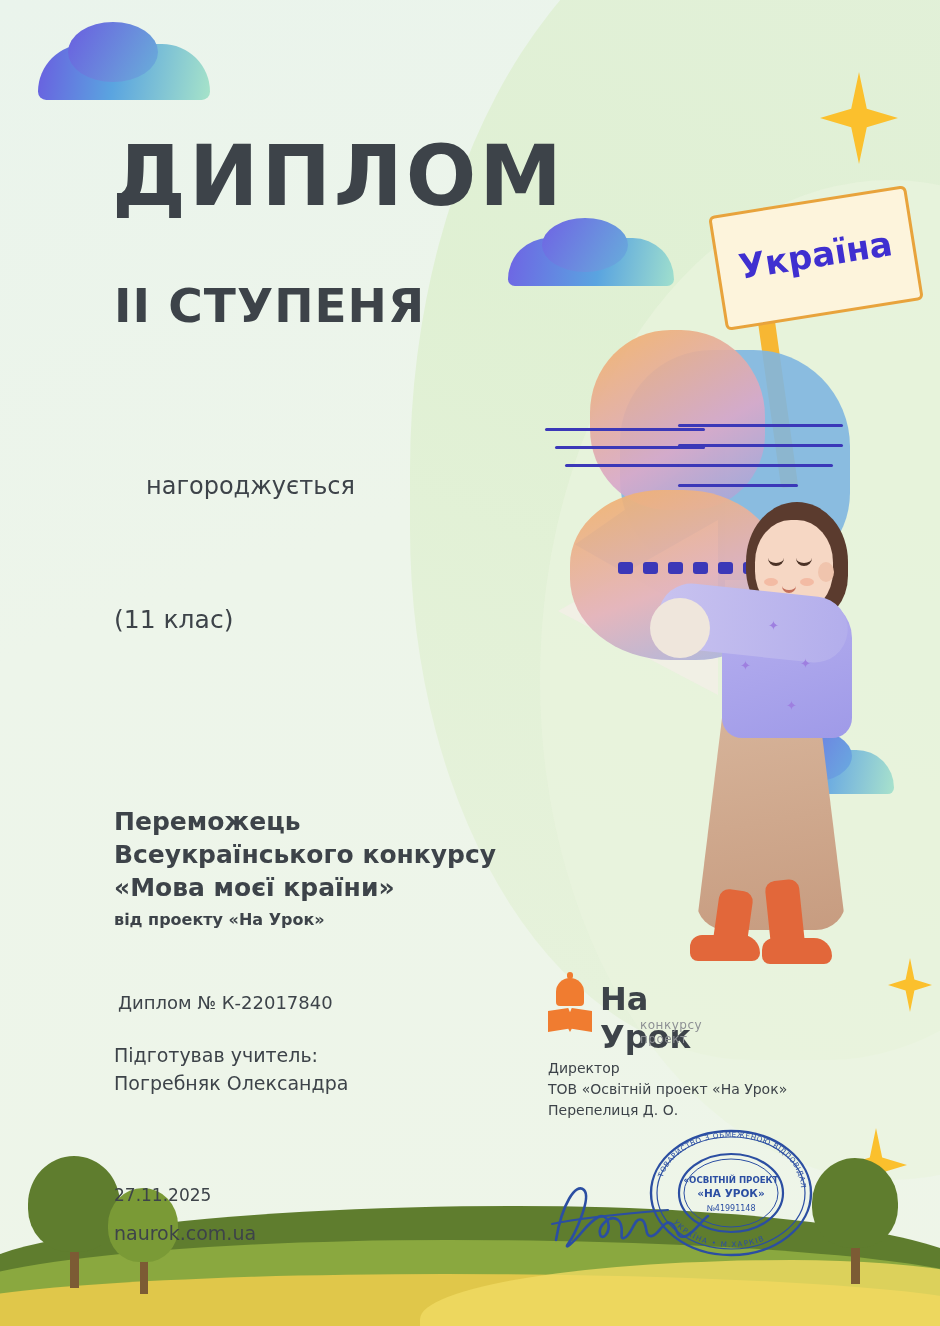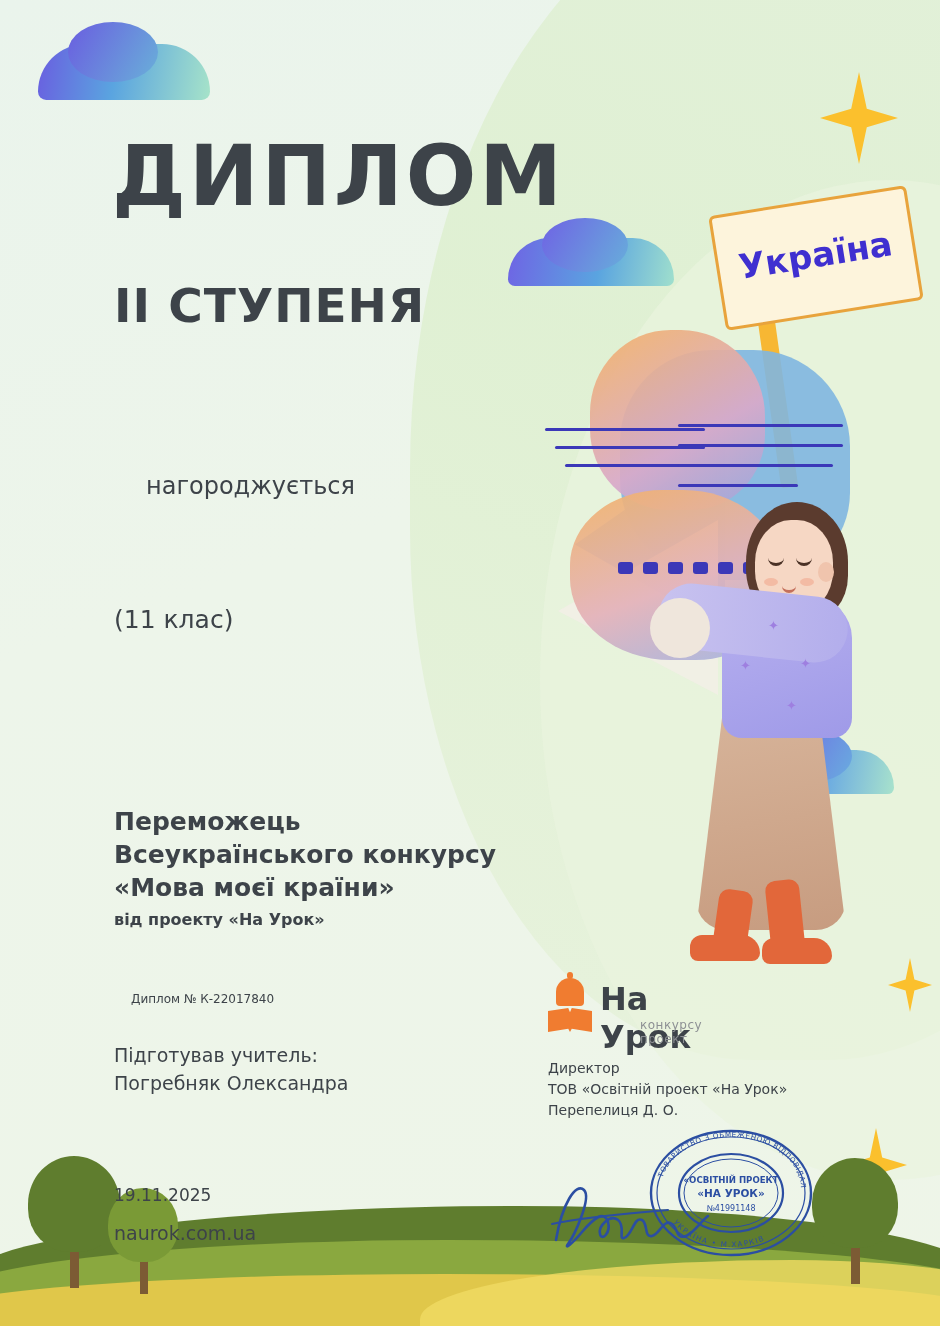--- a/index.html
+++ b/index.html
@@ -428,23 +428,23 @@
     line-height: 1.32;
   }
   .award-sub {
     font-size: 16px;
     font-weight: bold;
     color: #3d4349;
     margin-top: 6px;
   }
   .diploma-number {
     position: absolute;
-    left: 131px;
+    left: 118px;
     top: 992px;
-    font-size: 12px;
+    font-size: 18px;
     color: #3d4349;
   }
   .teacher-block {
     position: absolute;
     left: 114px;
     top: 1042px;
     font-size: 19px;
     color: #3d4349;
     line-height: 1.45;
   }
@@ -645,21 +645,21 @@
     <div class="award-sub">від проекту «На Урок»</div>
   </div>
 
   <div class="diploma-number">Диплом № К-22017840</div>
 
   <div class="teacher-block">
     <div>Підготував учитель:</div>
     <div>Погребняк Олександра</div>
   </div>
 
-  <div class="date">19.11.2025</div>
+  <div class="date">27.11.2025</div>
   <div class="site">naurok.com.ua</div>
 
   <div class="logo">
     <div class="logo-mark">
       <div class="logo-bell"></div>
       <div class="logo-book"></div>
     </div>
     <div class="logo-text">На Урок</div>
     <div class="logo-sub">конкурсу проект</div>
   </div>

